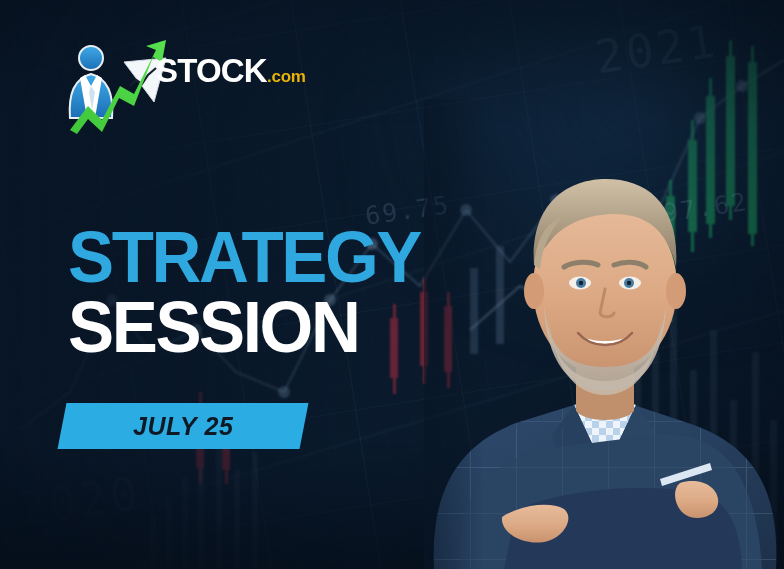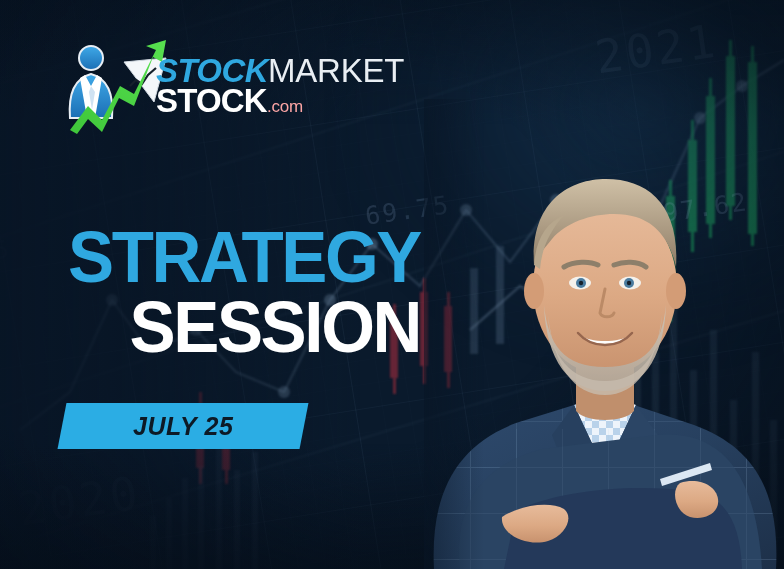--- a/index.html
+++ b/index.html
@@ -107,26 +107,26 @@
   }
   .lw-market {
     font-size: 33px; font-weight: 400;
     color: #e9eef3; letter-spacing: -.2px;
   }
   .lw-mentor {
     font-size: 33px; font-weight: 700;
     color: #ffffff; letter-spacing: -.8px;
   }
   .lw-com {
-    font-size: 17px; font-weight: 400;
-    color: #fca5a5; letter-spacing: -.2px;
-  }
-
-  
-  .headline { position: absolute; left: 68px; top: 224px; text-align: right; }
+    font-size: 17px; font-weight: 700;
+    color: #eab308; letter-spacing: -.2px;
+  }
+
+  
+  .headline { position: absolute; left: 68px; top: 224px; }
   .hl-line {
     font-weight: 700;
     font-size: 72px;
     line-height: .94;
     letter-spacing: -2.5px;
     white-space: nowrap;
     transform: scaleX(.96);
     transform-origin: left center;
   }
   .hl-line.strategy { color: #2fa8e0; }
@@ -403,23 +403,20 @@
       <g>
         <circle cx="43" cy="24" r="12" fill="url(#manG)" stroke="#e8eef4" stroke-width="2"></circle>
         <path d="M22 84 C20 58 28 44 43 40 C58 44 66 58 64 84 Z" fill="url(#manG)" stroke="#e8eef4" stroke-width="2"></path>
         <path d="M37 41 L43 52 L49 41 L54 44 L47 84 L39 84 L32 44 Z" fill="#ffffff"></path>
         <path d="M43 52 L47 58 L44 76 L41 58 Z" fill="#cfe2f2"></path>
       </g>
 
       <path d="M22 96 L40 72 L54 86 L72 52 L86 60 L108 16 L98 12 L118 6 L114 28 L105 23 L86 72 L71 64 L54 98 L40 85 L29 100 Z" fill="url(#arrowG)"></path>
     </svg>
     <div class="logo-words">
-      <div class="logo-line1">
-        <span class="lw-stock">STOCK</span><span class="lw-market">MARKET</span>
-      </div>
       <div class="logo-line2">
         <span class="lw-mentor">STOCK</span><span class="lw-com">.com</span>
       </div>
     </div>
   </div>
 
   <div class="headline">
     <div class="hl-line strategy">STRATEGY</div>
     <div class="hl-line session">SESSION</div>
   </div>

